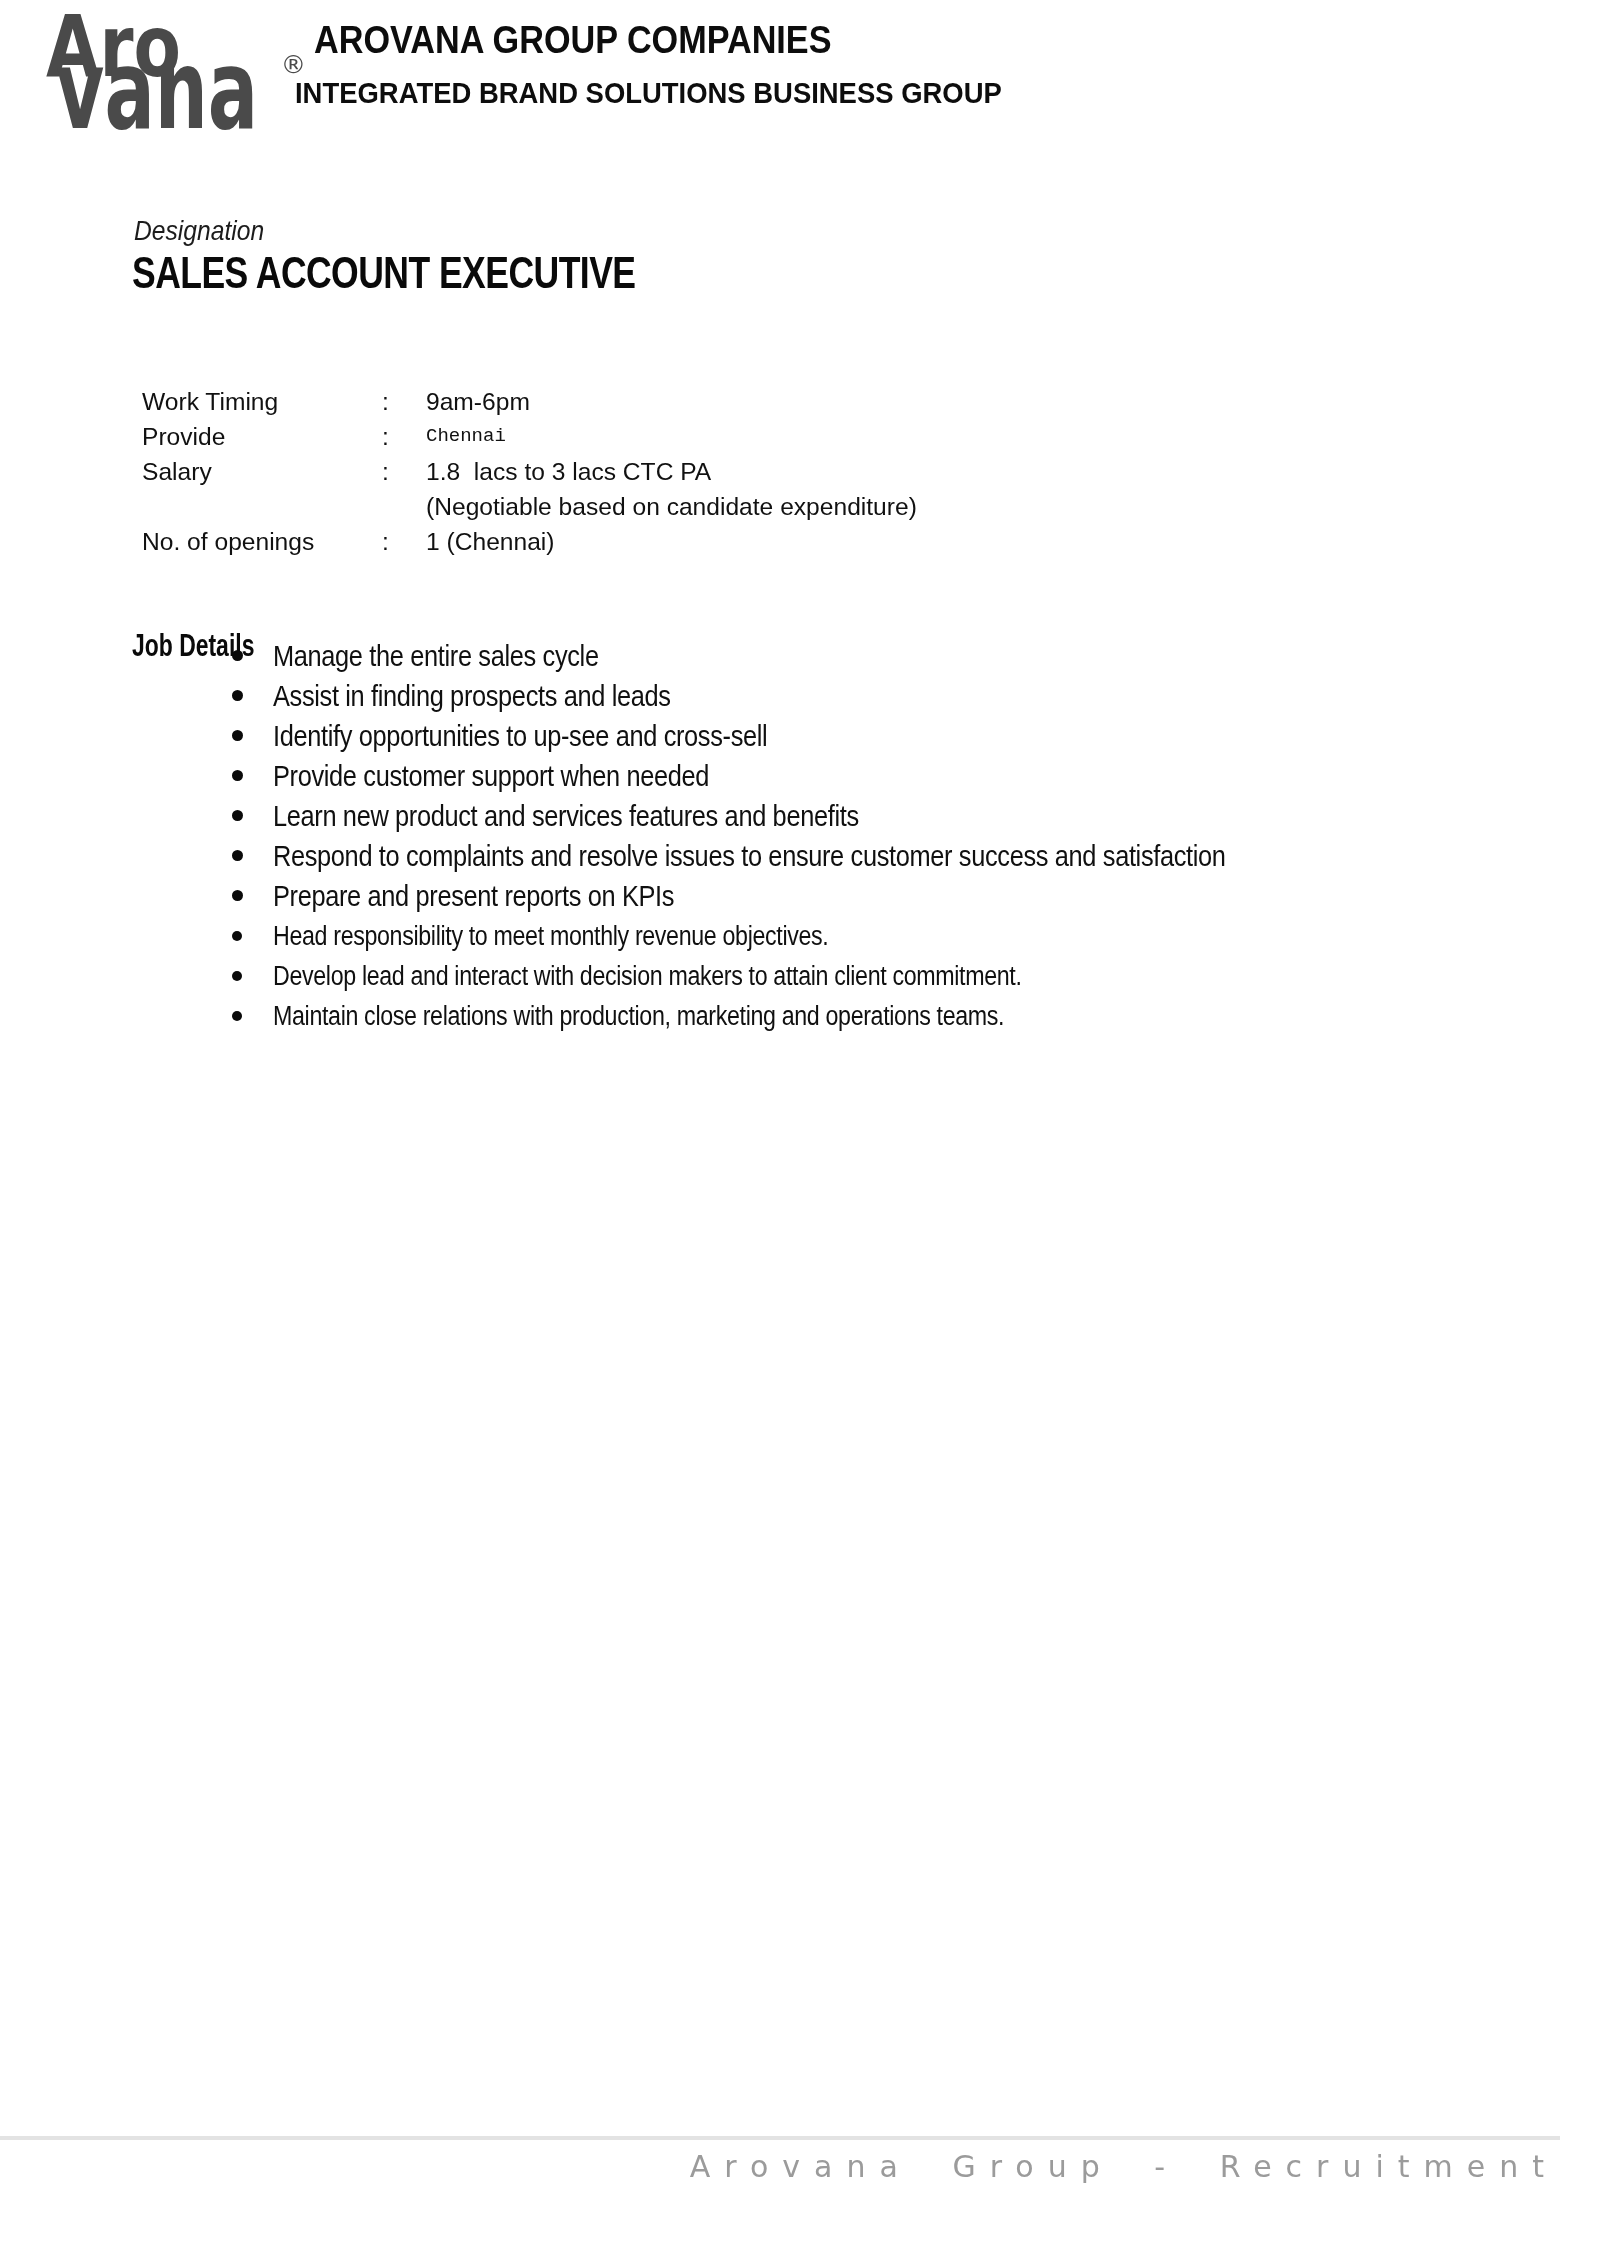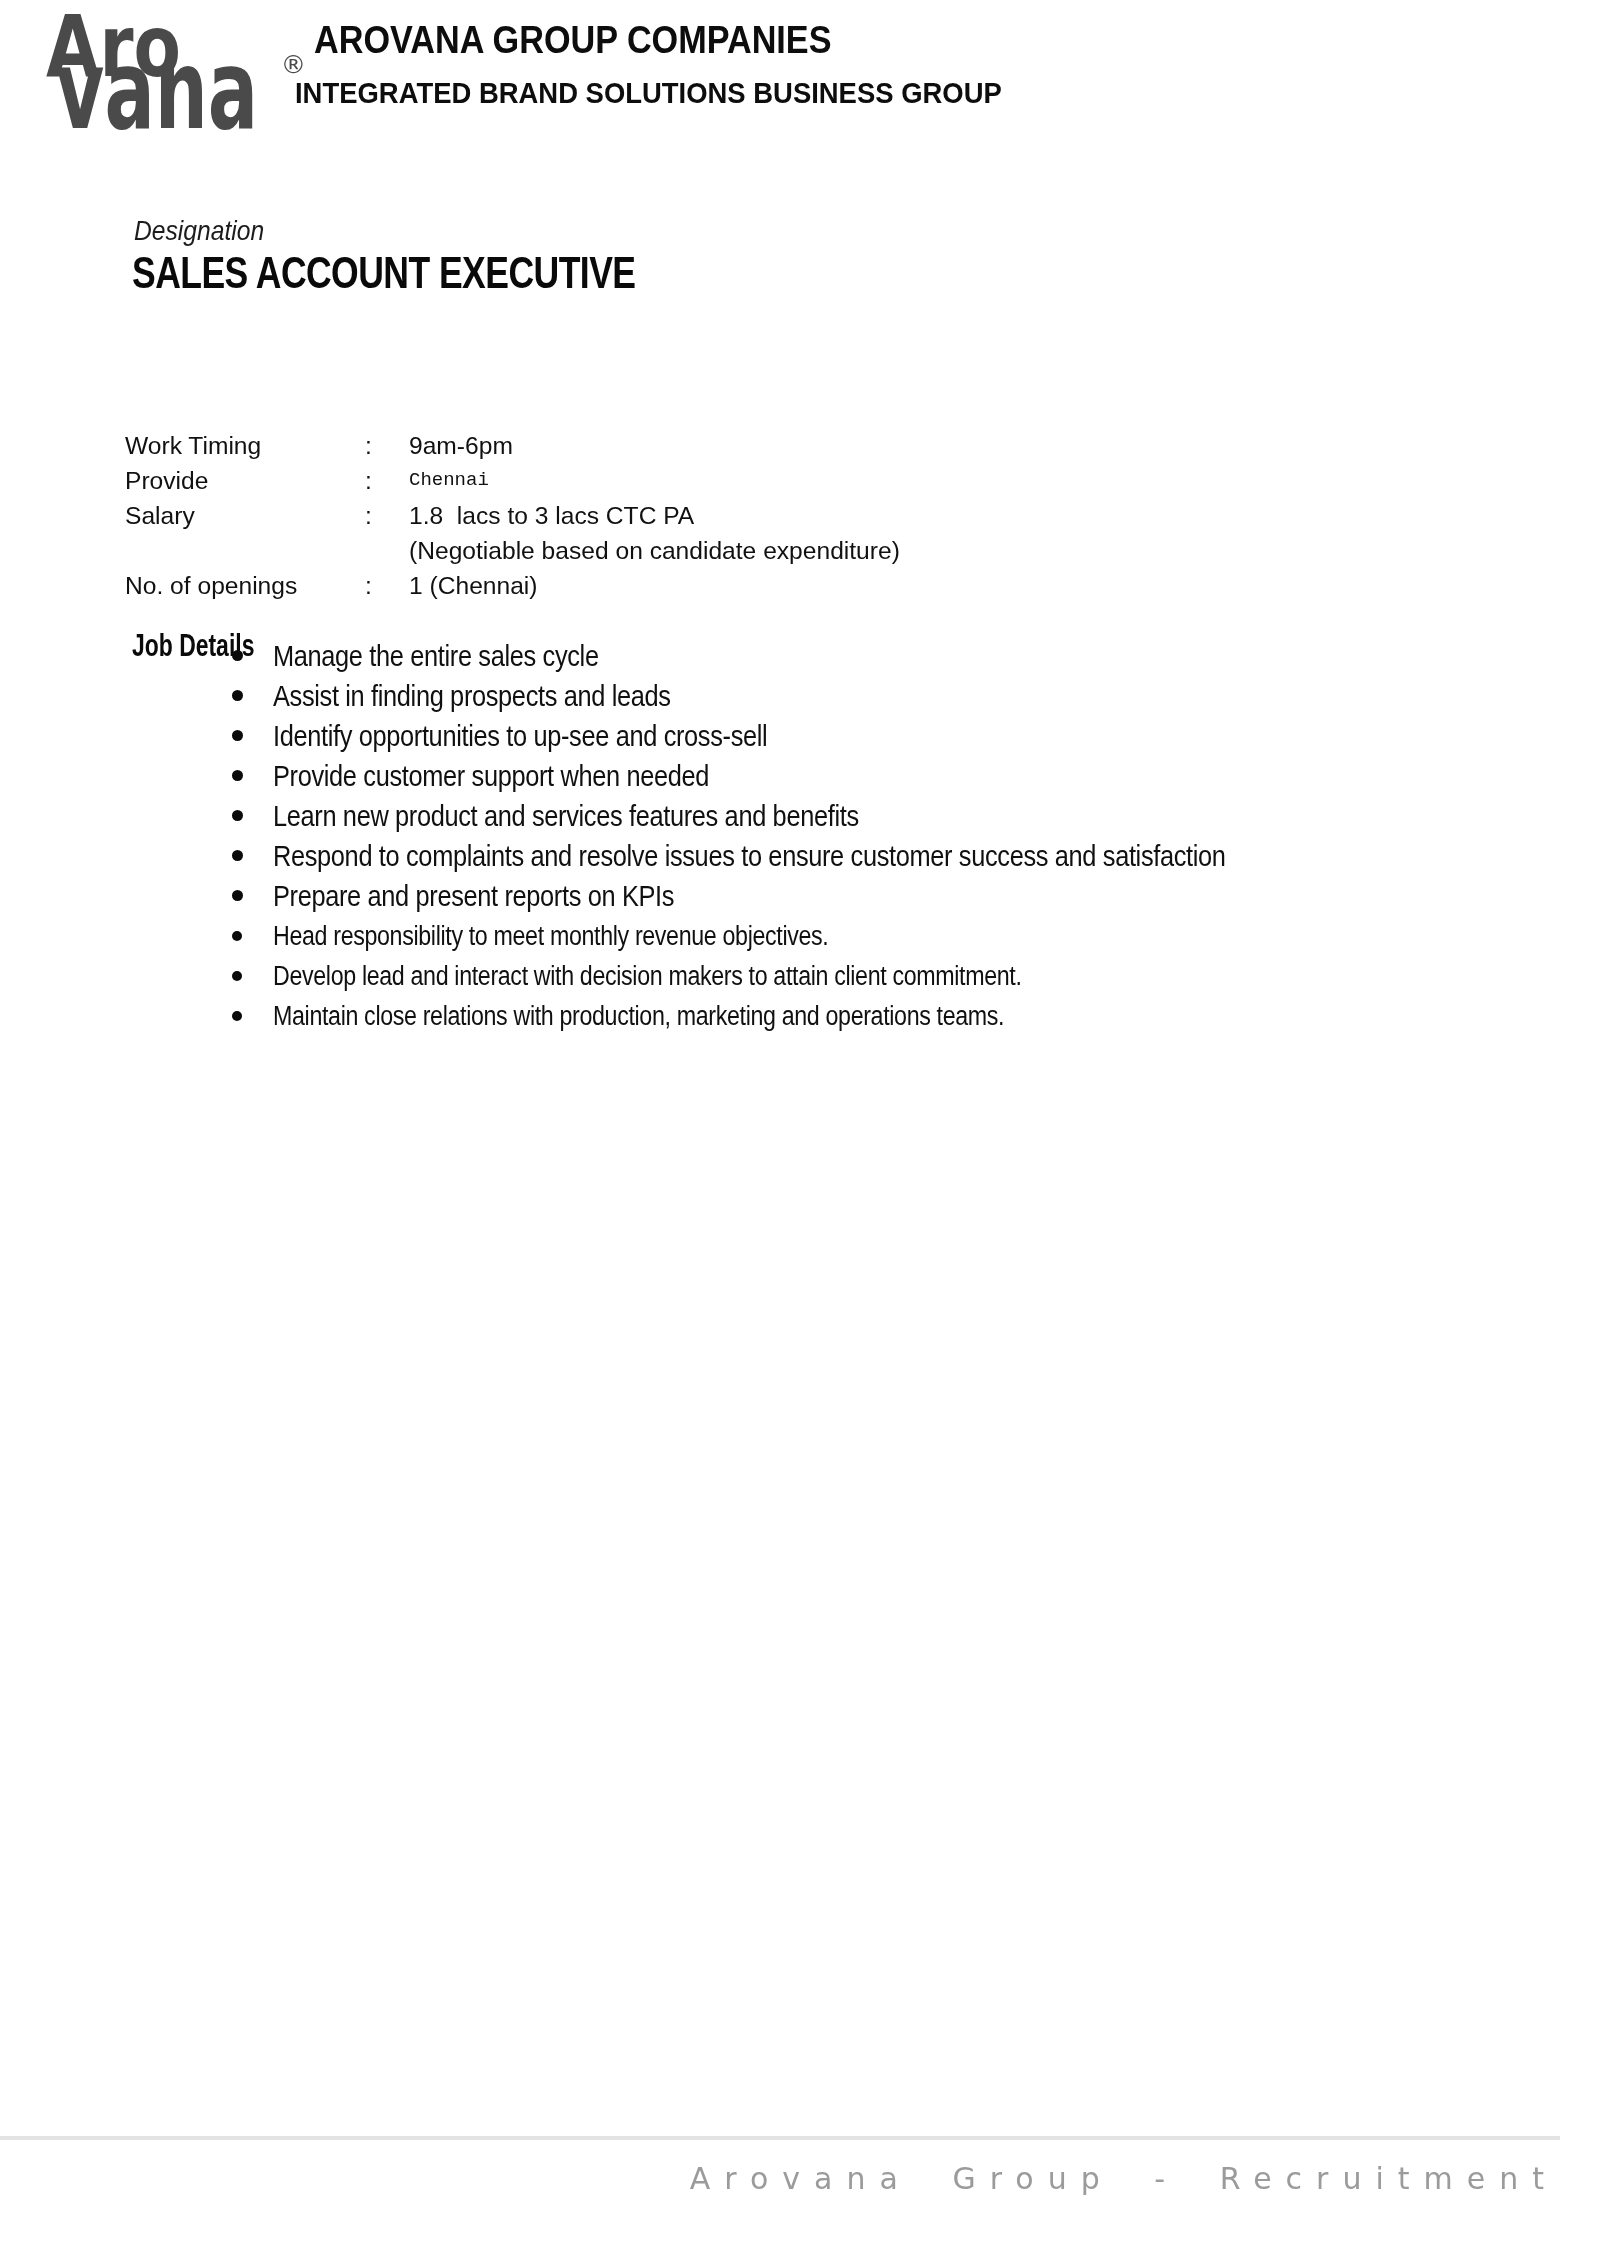--- a/index.html
+++ b/index.html
@@ -37,21 +37,21 @@
     transform:scaleX(.88);transform-origin:left top;
   }
   .job-title{
     position:absolute;left:132px;top:247px;
     font-size:45px;font-weight:700;letter-spacing:-0.7px;color:#0a0a0a;
     white-space:nowrap;
     transform:scaleX(.79);transform-origin:left top;
   }
 
   
-  .details{position:absolute;left:125px;top:384px;width:1195px;margin-top:44px;}
+  .details{position:absolute;left:142px;top:384px;width:1195px;}
   .detail-row{display:flex;height:35px;font-size:24.6px;line-height:35px;color:#111;}
   .d-label{width:240px;white-space:nowrap;}
   .d-colon{width:44px;}
   .d-value{white-space:nowrap;}
   .d-value.alt{font-family:Liberation Mono, monospace;font-size:19px;}
 
   
   .job-heading{
     position:absolute;left:132px;top:628px;
     font-size:31px;font-weight:700;color:#0a0a0a;
@@ -79,21 +79,20 @@
   .footer-line{
     position:absolute;left:0;top:2136px;width:1560px;height:3.5px;
     background:#e3e3e3;
   }
   .footer-text{
     position:absolute;top:2149px;right:60px;
     font-family:"DejaVu Sans", sans-serif;
     font-size:30px;color:#9b9b9b;
     letter-spacing:14px;word-spacing:17px;
     white-space:nowrap;
-    margin-top:12px;
   }
 </style>
 </head>
 <body style="background: rgb(255, 255, 255);">
 
 <svg class="logo-svg" width="288" height="141" viewBox="0 0 410 200">
   <text x="10" y="103" font-family="DejaVu Sans, sans-serif" font-weight="bold" font-size="122" fill="#4a4a4a" textLength="192" lengthAdjust="spacingAndGlyphs">Aro</text>
   <text x="24" y="178" font-family="DejaVu Sans, sans-serif" font-weight="bold" font-size="158" fill="#4a4a4a" textLength="288" lengthAdjust="spacingAndGlyphs">vana</text>
   <text x="344" y="100" font-family="DejaVu Sans, sans-serif" font-size="36" fill="#4a4a4a">®</text>
 </svg>

